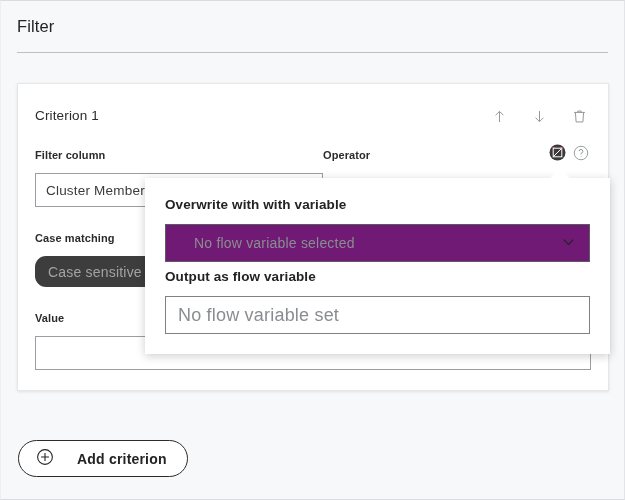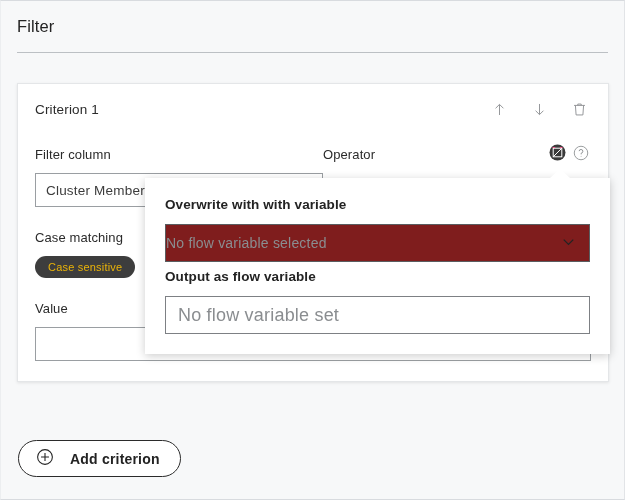--- a/index.html
+++ b/index.html
@@ -45,21 +45,21 @@
     top: 82px;
     width: 592px;
     background: #ffffff;
     border: 1px solid #e4e6e8;
     box-shadow: 0 1px 3px rgba(0,0,0,0.09);
     padding: 16px 17px 20px 17px;
   }
 
   .card-top {
     display: flex;
-    align-items: flex-start;
+    align-items: flex-end;
     justify-content: space-between;
     height: 26px;
   }
   .criterion-label {
     font-size: 13.5px;
     color: #2b2b2b;
     line-height: 20px;
     letter-spacing: 0.15px;
   }
   .card-actions {
@@ -81,22 +81,22 @@
 
   
   .fields-row {
     display: flex;
     margin-top: 20px;
   }
   .field-col-left { width: 288px; }
   .field-col-right { flex: 1; position: relative; }
 
   .field-label {
-    font-size: 13px;
-    font-weight: normal;
+    font-size: 11px;
+    font-weight: bold;
     color: #2b2b2b;
     line-height: 18px;
     letter-spacing: 0.1px;
     display: block;
   }
 
   .text-input {
     margin-top: 9px;
     height: 34px;
     border: 1px solid #9a9ea2;
@@ -139,26 +139,26 @@
     cursor: pointer;
     color: #8e9194;
   }
 
   
   .case-block { margin-top: 22px; }
   .chip {
     margin-top: 9px;
     display: inline-flex;
     align-items: center;
-    height: 22px;
+    height: 31px;
     padding: 0 13px;
     border-radius: 11px;
     background: #3d3d3d;
-    color: #eab308;
-    font-size: 11px;
+    color: #a3a3a3;
+    font-size: 14px;
     letter-spacing: 0.2px;
     cursor: pointer;
   }
 
   
   .value-block { margin-top: 22px; }
   .value-input {
     margin-top: 9px;
     height: 34px;
     width: 100%;
@@ -167,21 +167,21 @@
   }
 
   
   .add-btn {
     position: absolute;
     left: 17px;
     top: 439px;
     height: 37px;
     display: inline-flex;
     align-items: center;
-    gap: 16px;
+    gap: 23px;
     padding: 0 20px 0 17px;
     border: 1px solid #2b2b2b;
     border-radius: 19px;
     background: #ffffff;
     font-size: 14px;
     font-weight: bold;
     color: #232323;
     letter-spacing: 0.2px;
     cursor: pointer;
   }
@@ -213,26 +213,26 @@
     letter-spacing: 0.1px;
     line-height: 18px;
   }
   .pop-select {
     margin-top: 10px;
     height: 38px;
     border: 1px solid #5a5d60;
     display: flex;
     align-items: center;
     justify-content: space-between;
-    padding: 0 11px 0 0;
+    padding: 0 11px 0 28px;
     font-size: 14px;
     color: #8a8d90;
     letter-spacing: 0.2px;
     cursor: pointer;
-    background: #7f1d1d;
+    background: #701a75;
   }
   .pop-field {
     margin-top: 10px;
     height: 38px;
     border: 1px solid #7d8084;
     display: flex;
     align-items: center;
     padding: 0 12px;
     font-size: 18px;
     color: #8a8d90;

